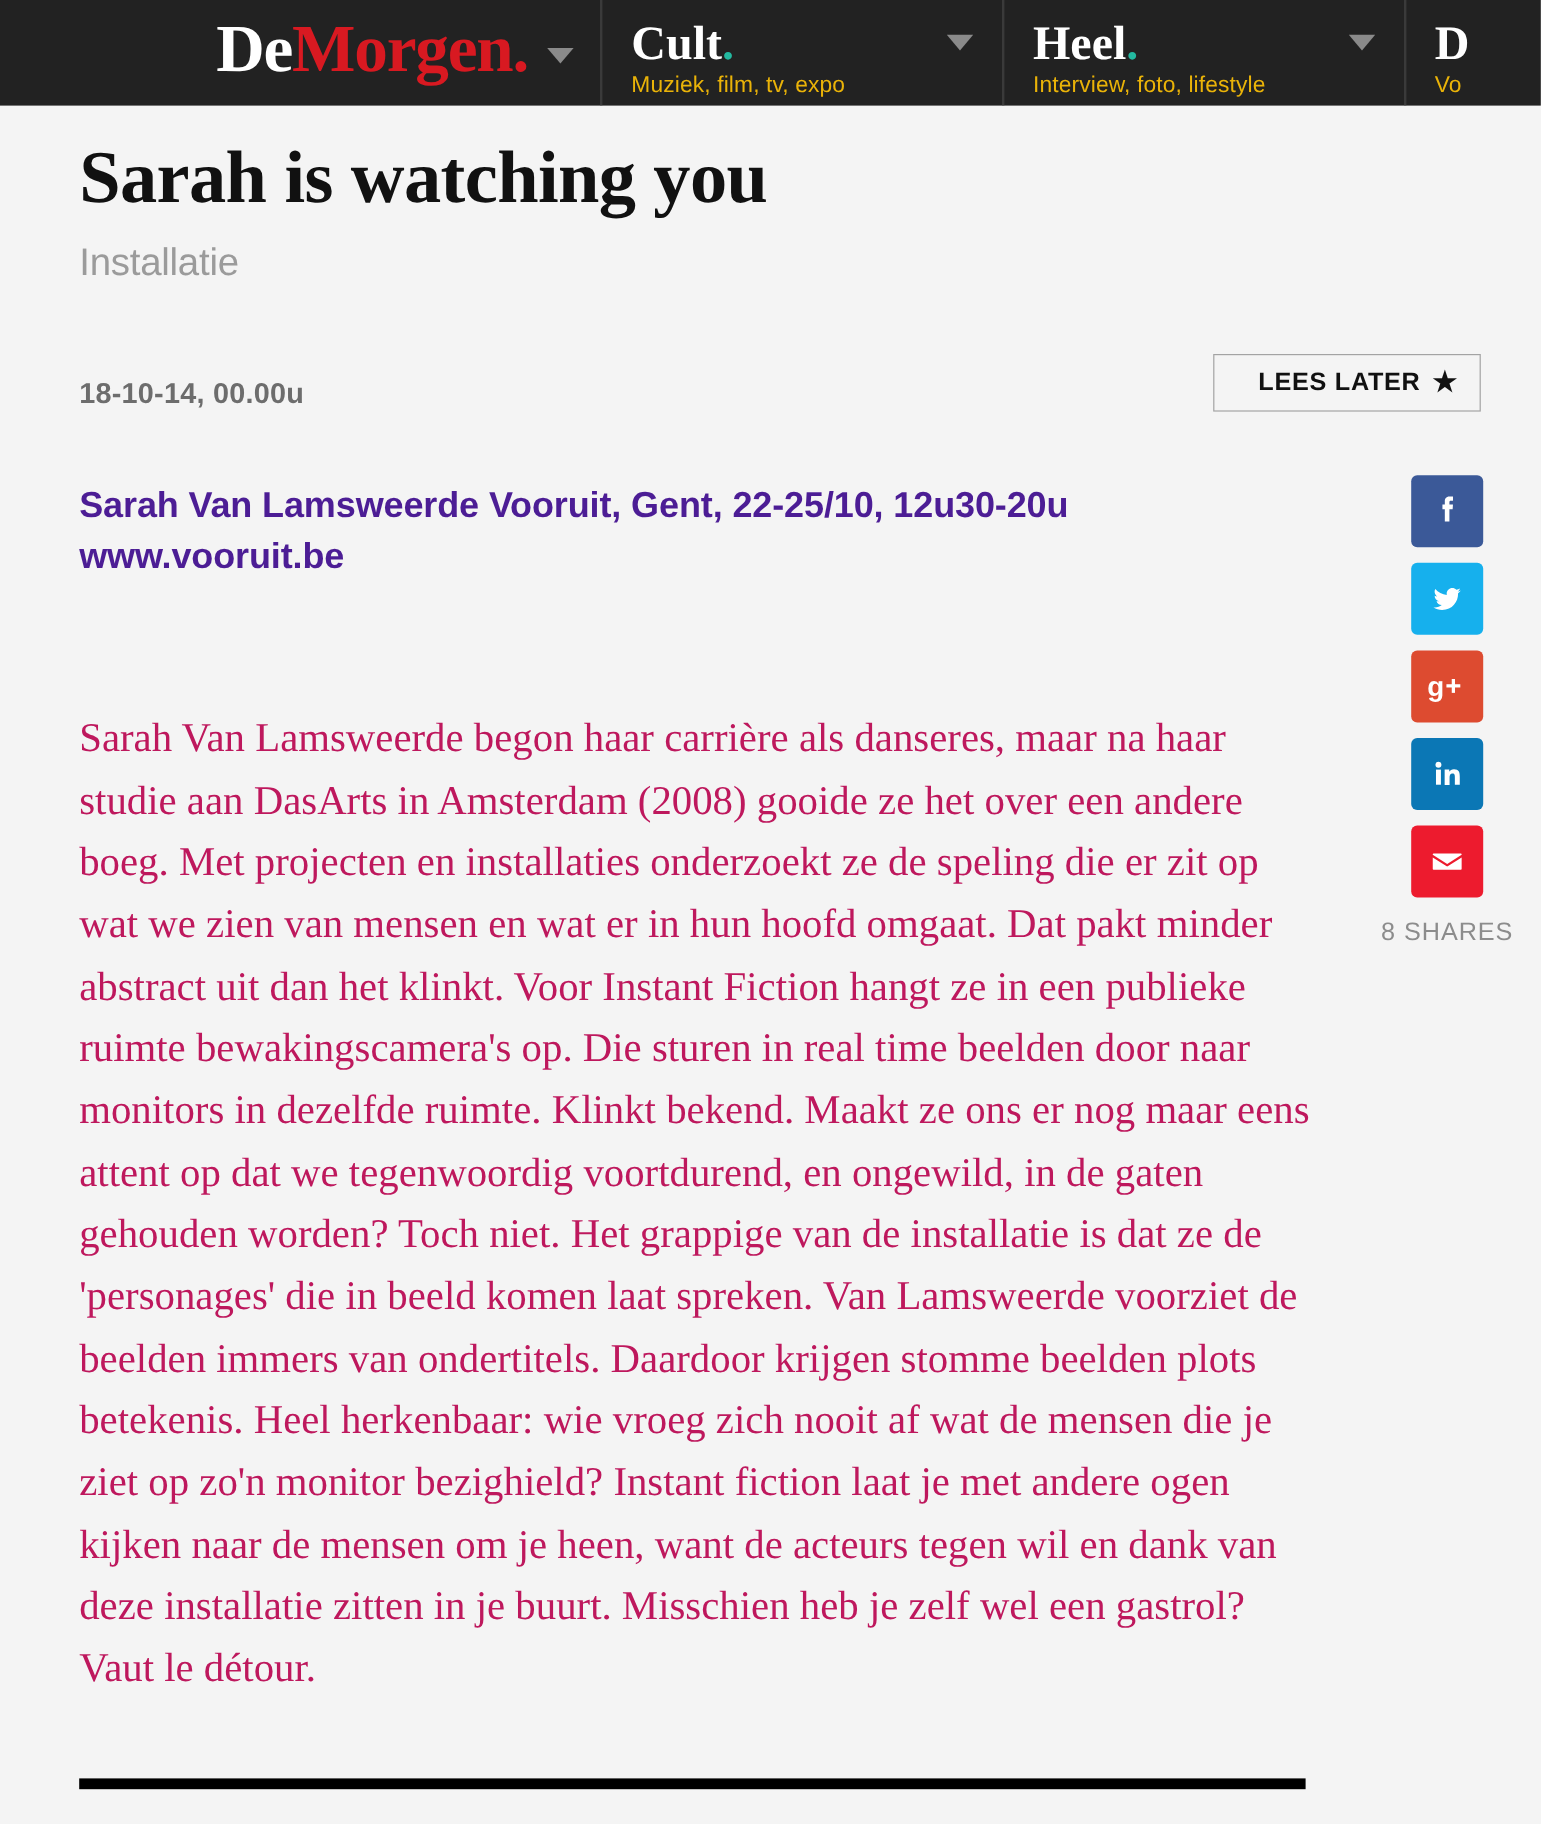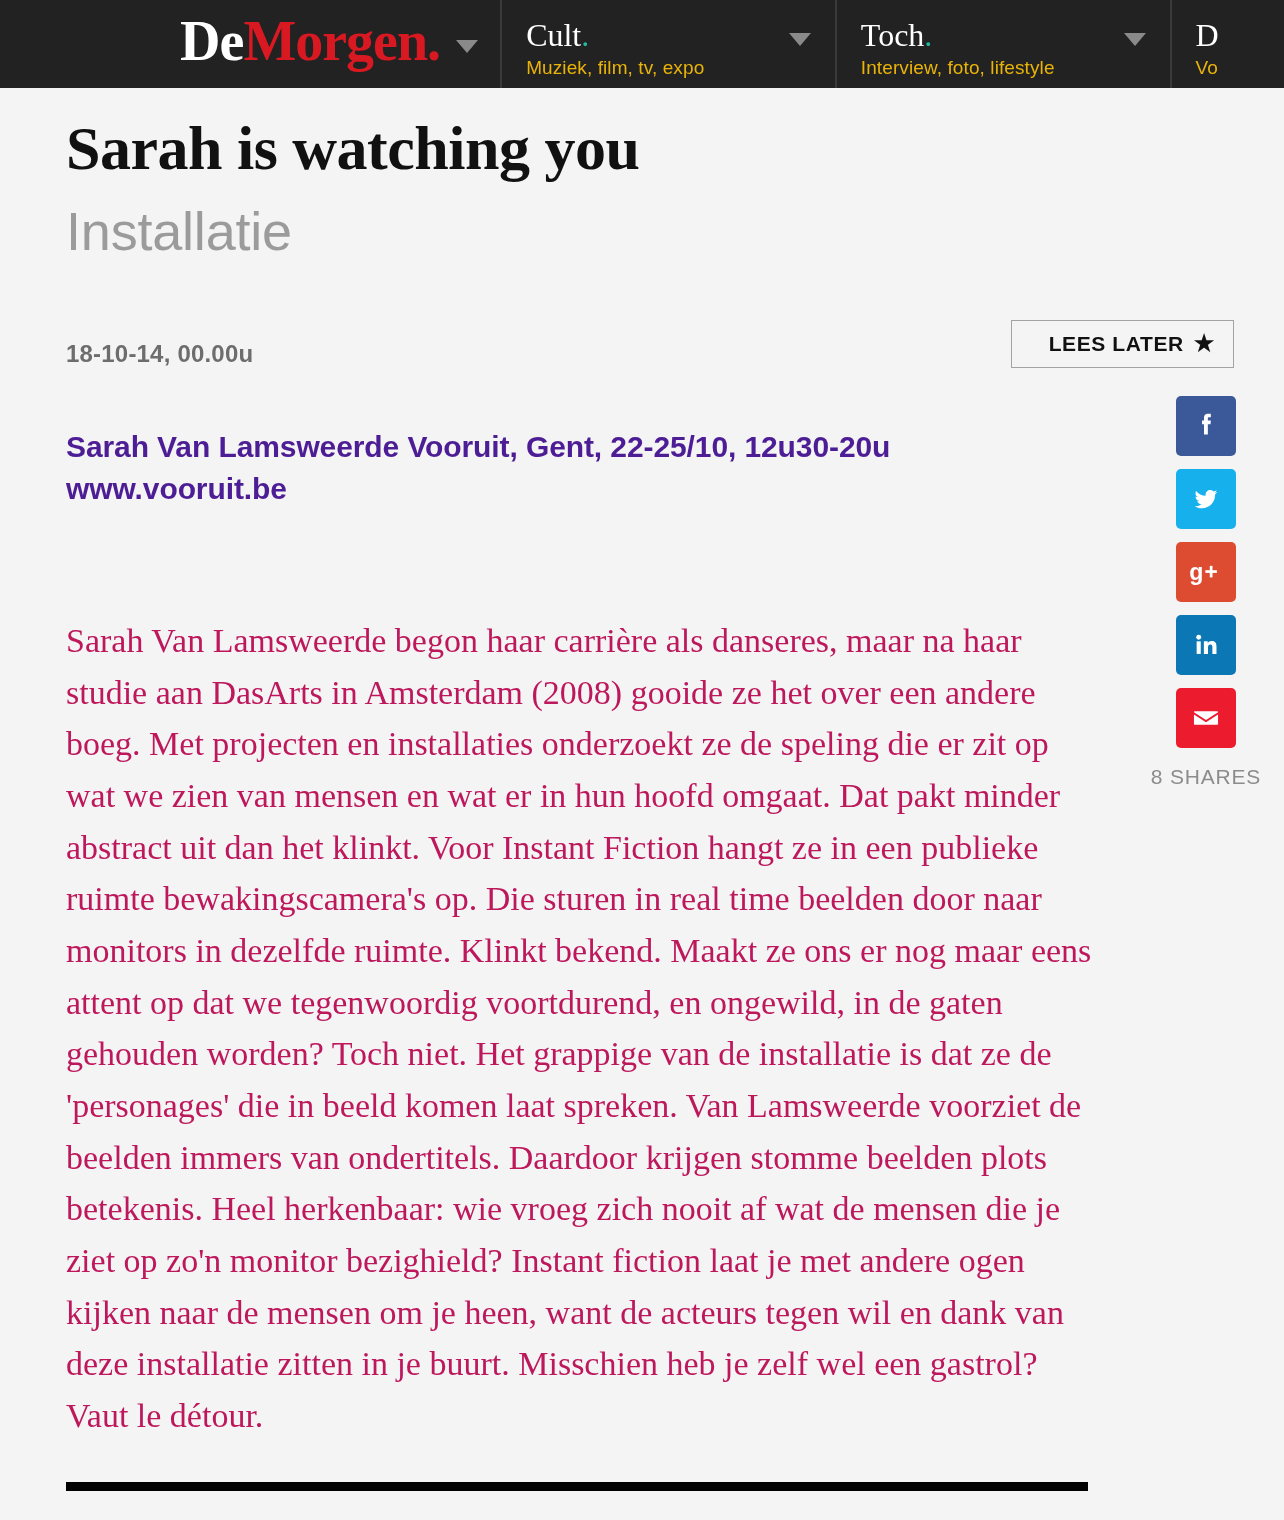--- a/index.html
+++ b/index.html
@@ -73,22 +73,22 @@
   }
   .section-top {
     display: flex;
     align-items: flex-start;
     width: 100%;
     padding-right: 24px;
     box-sizing: border-box;
   }
   .section-name {
     font-family: "Liberation Serif", serif;
-    font-weight: normal;
-    font-size: 32px;
+    font-weight: bold;
+    font-size: 40px;
     line-height: 1.05;
     color: #ffffff;
     white-space: nowrap;
   }
   .teal-dot { color: #23b9a0; }
   .section-caret {
     margin-left: auto;
     margin-top: 14px;
   }
   .section-sub {
@@ -108,21 +108,21 @@
   .headline {
     font-family: "Liberation Serif", serif;
     font-size: 62px;
     font-weight: bold;
     line-height: 1.06;
     color: #111111;
     margin: 28px 0 0 0;
     letter-spacing: -0.5px;
   }
   .kicker {
-    font-size: 54px;
+    font-size: 32px;
     color: #9b9b9b;
     font-weight: normal;
     margin: 18px 0 0 0;
     letter-spacing: -0.2px;
   }
 
   .meta-row {
     display: flex;
     align-items: flex-end;
     margin-top: 58px;
@@ -226,21 +226,21 @@
   <div class="nav-cell section-cell">
     <div class="section-top">
       <div class="section-name"><span>Cult</span><span class="teal-dot">.</span></div>
       <span class="caret section-caret"></span>
     </div>
     <div class="section-sub">Muziek, film, tv, expo</div>
   </div>
 
   <div class="nav-cell section-cell">
     <div class="section-top">
-      <div class="section-name"><span>Toch</span><span class="teal-dot">.</span></div>
+      <div class="section-name"><span>Heel</span><span class="teal-dot">.</span></div>
       <span class="caret section-caret"></span>
     </div>
     <div class="section-sub">Interview, foto, lifestyle</div>
   </div>
 
   <div class="nav-cell section-cell partial">
     <div class="section-top">
       <div class="section-name">D</div>
     </div>
     <div class="section-sub">Vo</div>

